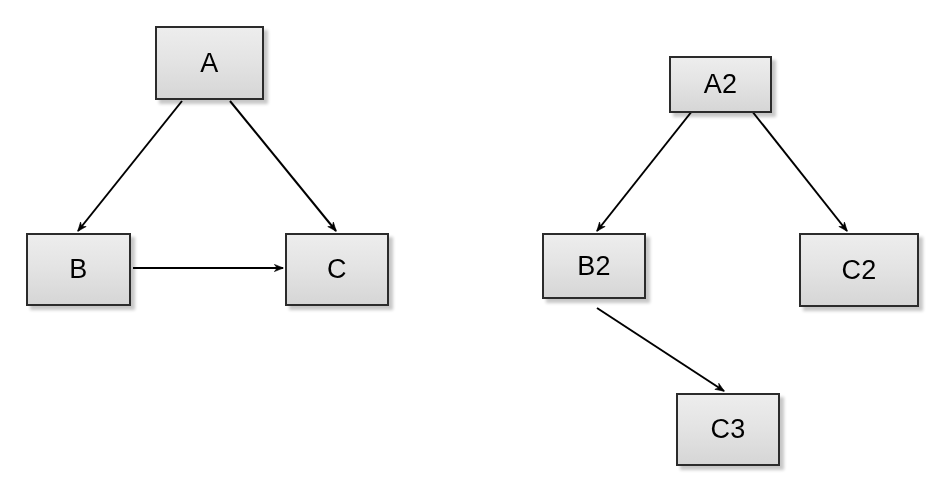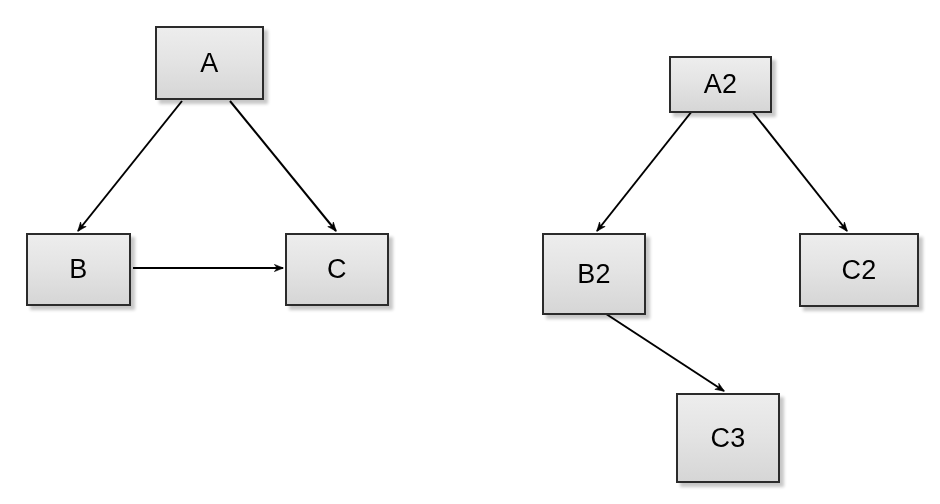--- a/index.html
+++ b/index.html
@@ -74,24 +74,24 @@
       </div>
       <div class="node" style="left: 26px; top: 233px; width: 105px; height: 73px;">
         <span class="node-label">B</span>
       </div>
       <div class="node" style="left: 285px; top: 233px; width: 104px; height: 73px;">
         <span class="node-label">C</span>
       </div>
       <div class="node" style="left: 669px; top: 38px; width: 103px; height: 57px; margin-top: 18px;">
         <span class="node-label">A2</span>
       </div>
-      <div class="node" style="left: 542px; top: 233px; width: 104px; height: 82px; align-items: center;">
+      <div class="node" style="left: 542px; top: 233px; width: 104px; height: 66px; align-items: center;">
         <span class="node-label">B2</span>
       </div>
       <div class="node" style="left: 799px; top: 233px; width: 120px; height: 74px;">
         <span class="node-label">C2</span>
       </div>
-      <div class="node" style="left: 676px; top: 393px; width: 104px; height: 90px;">
+      <div class="node" style="left: 676px; top: 393px; width: 104px; height: 73px;">
         <span class="node-label">C3</span>
       </div>
     </div>
 
 </div>
 
 </body></html>

